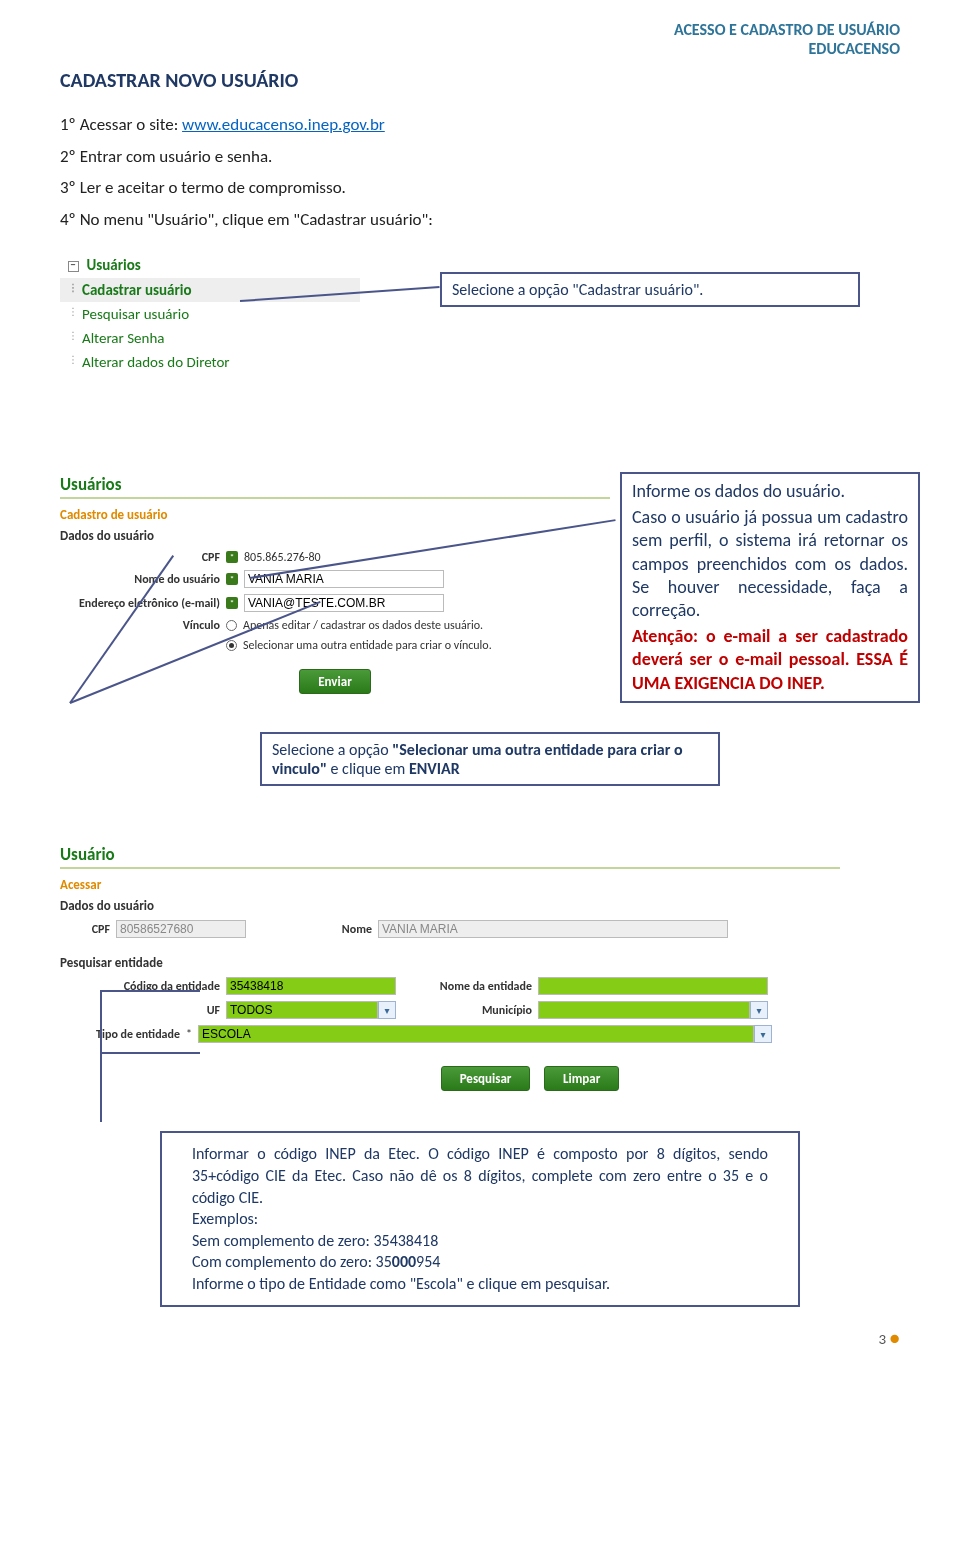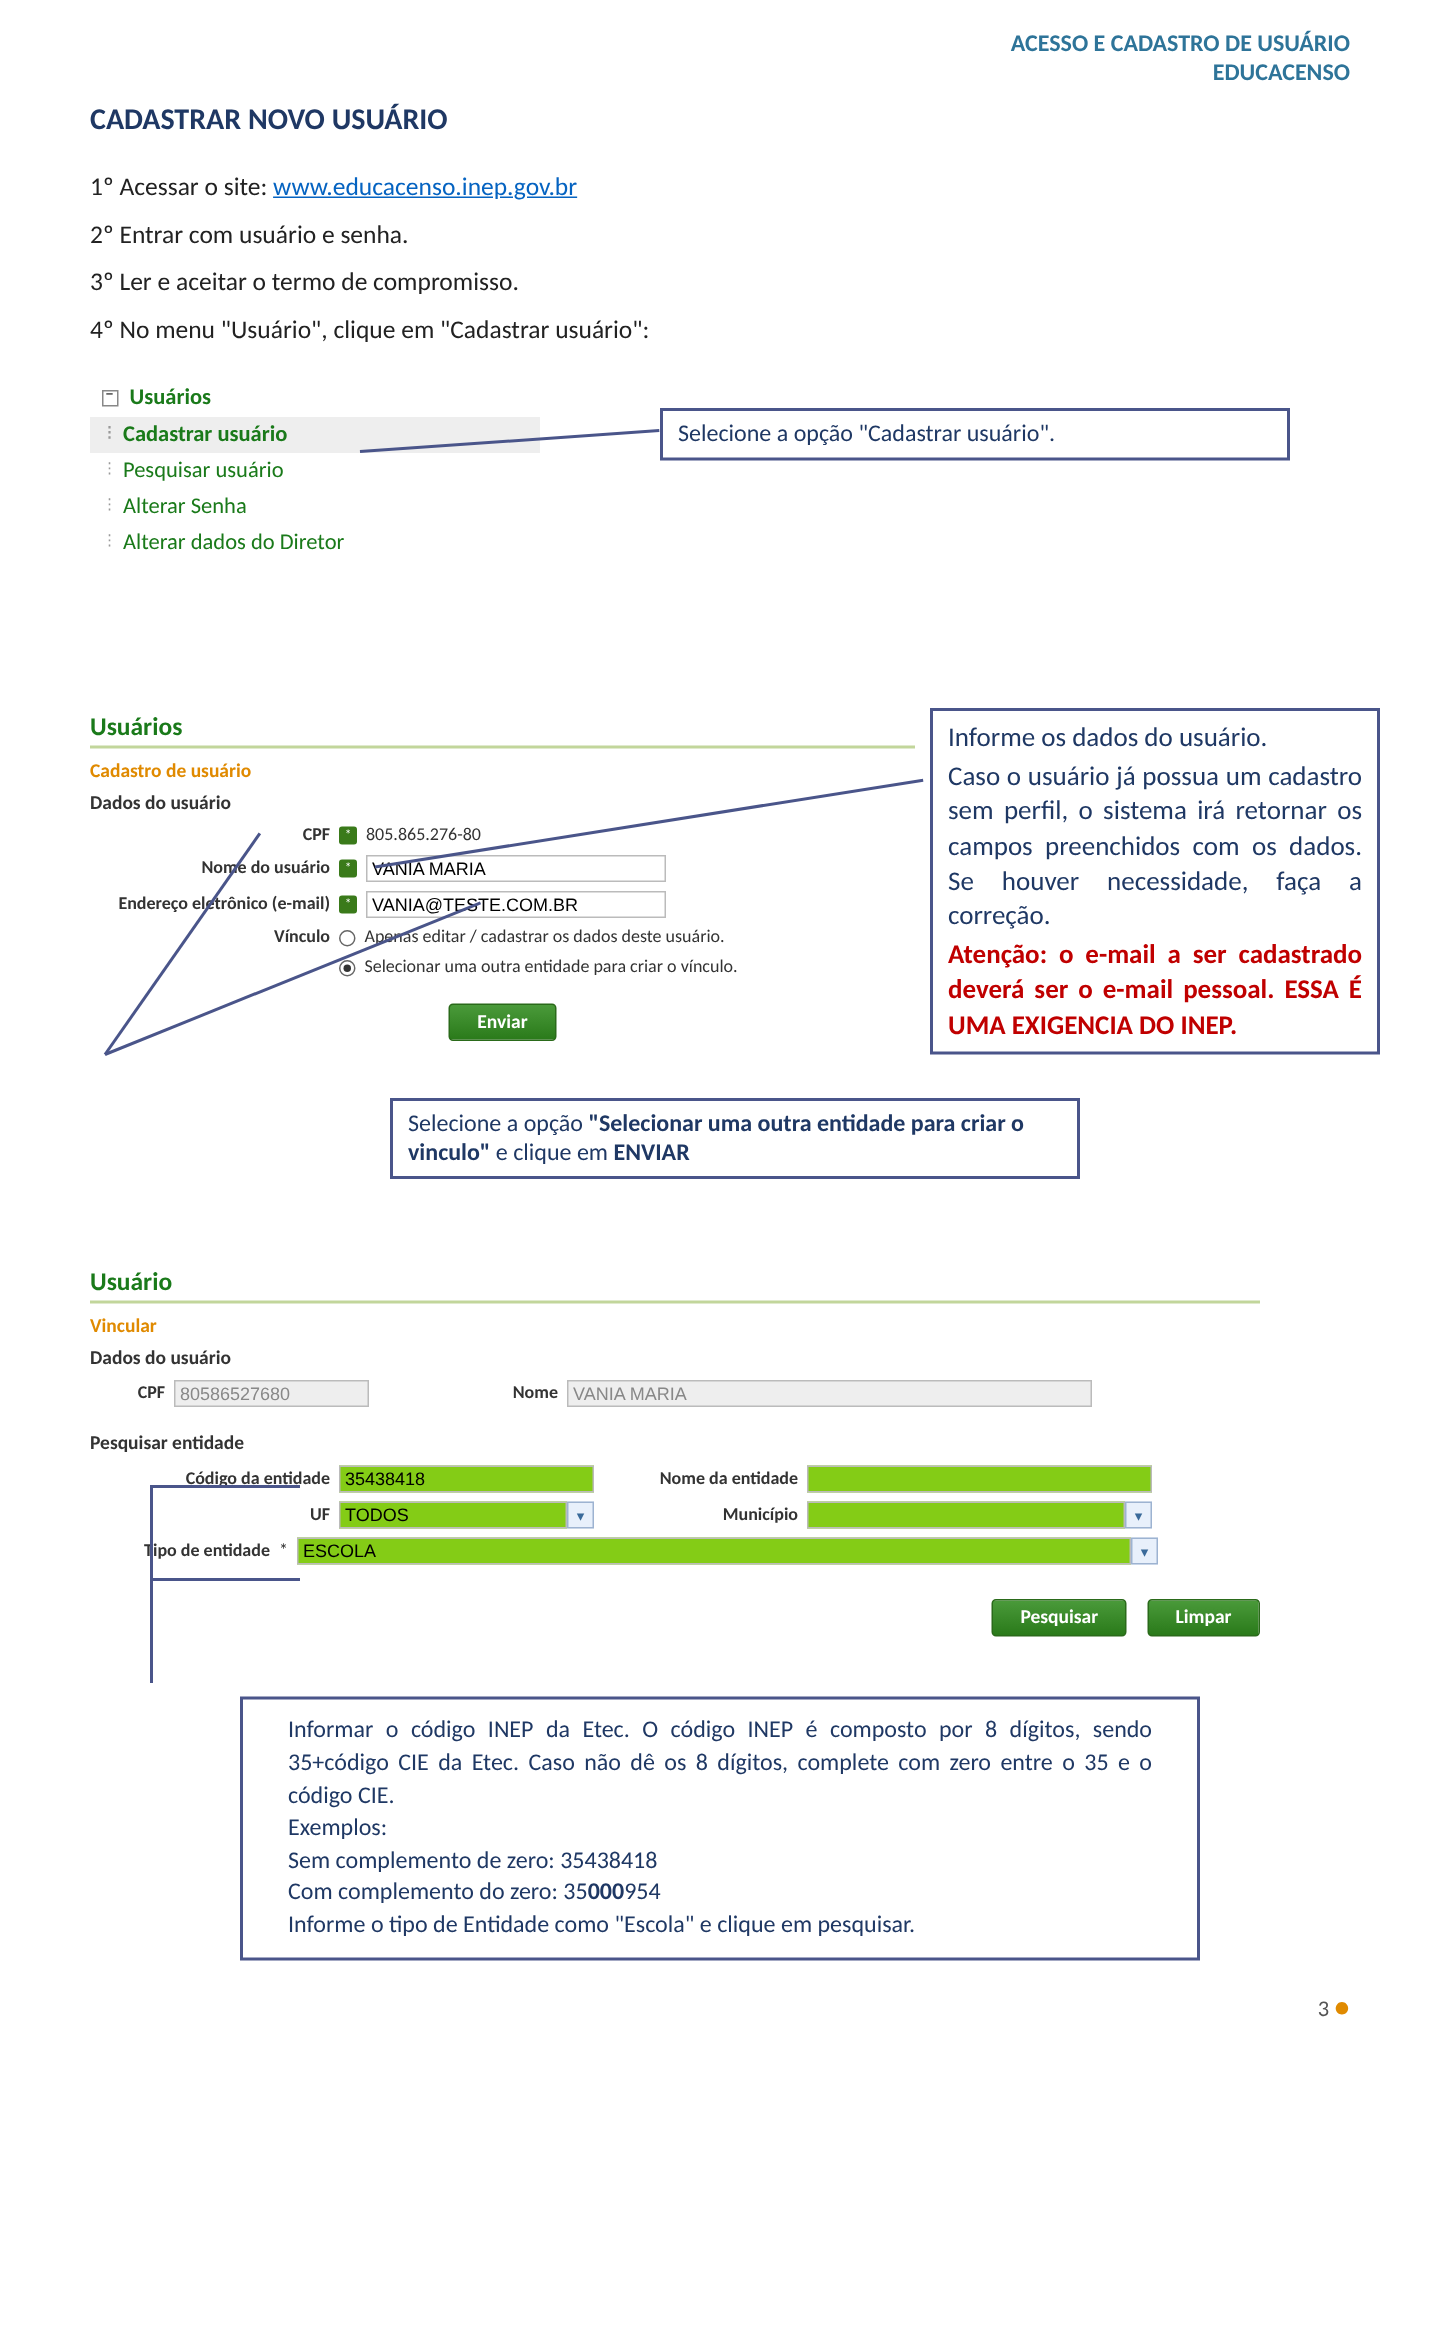--- a/index.html
+++ b/index.html
@@ -206,21 +206,21 @@
 
   <div class="callout-box" style="left:200px; top:260px; width:460px; font-size:16px;">
     <span>Selecione a opção </span><span style="font-weight:bold;">"Selecionar uma outra entidade para criar o vinculo"</span><span> e clique em </span><span style="font-weight:bold;">ENVIAR</span>
   </div>
 </div>
 
 <div style="position:relative; margin-top:60px;">
   <div class="shot shot3">
     <div class="sh-h1">Usuário</div>
     <div class="sh-hr"></div>
-    <div class="sh-h2">Vincular</div>
+    <div class="sh-h2">Acessar</div>
     <div class="sh-sec">Dados do usuário</div>
 
     <div class="sh3-row" style="padding-left:20px;">
       <span class="lbl" style="width:30px;">CPF</span>
       <input type="text" class="ro" style="width: 130px;" readonly="" value="80586527680">
       <span class="lbl" style="width:70px; margin-left:50px;">Nome</span>
       <input type="text" class="ro" style="width: 350px;" readonly="" value="VANIA MARIA">
     </div>
 
     <div class="sh-sec" style="margin-top:10px;">Pesquisar entidade</div>
@@ -245,21 +245,21 @@
     </div>
     <div class="sh3-row">
       <span class="lbl" style="width:120px; text-align:right;">Tipo de entidade</span>
       <span class="req">*</span>
       <div style="display:flex; flex:1;">
         <input type="text" style="width: 556px;" value="ESCOLA">
         <span class="select-arrow">▾</span>
       </div>
     </div>
 
-    <div style="text-align:right; margin-top:20px; padding-left:160px;">
+    <div style="text-align:center; margin-top:20px; padding-left:160px;">
       <span class="btn-green">Pesquisar</span>
       <span class="btn-green" style="margin-left:10px;">Limpar</span>
     </div>
   </div>
 
   <div class="callout-line" style="left:40px; top:150px; width:2px; height:130px; transform:none;"></div>
   <div class="callout-line" style="left:40px; top:148px; width:100px; transform:rotate(0deg);"></div>
   <div class="callout-line" style="left:40px; top:210px; width:100px; transform:rotate(0deg);"></div>
 </div>
 

